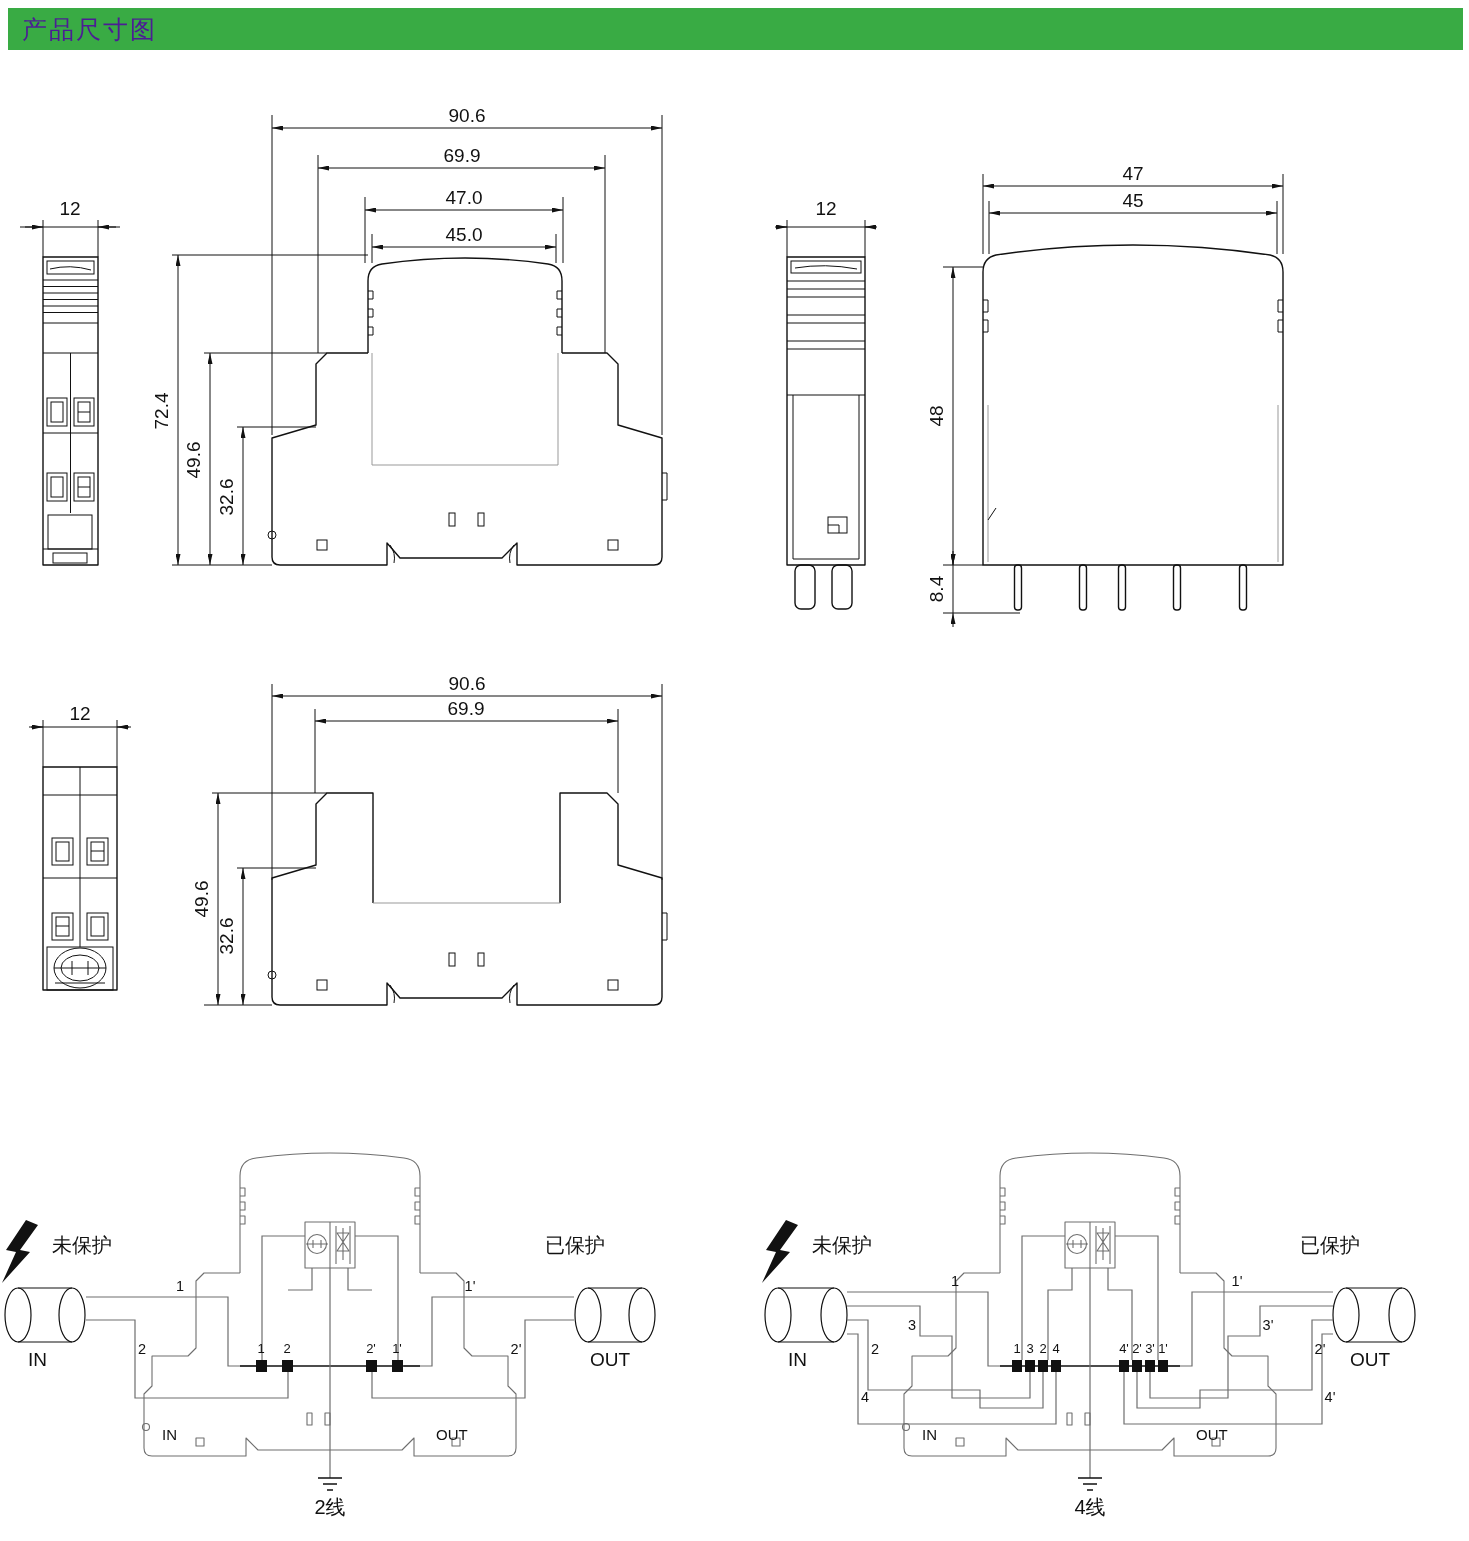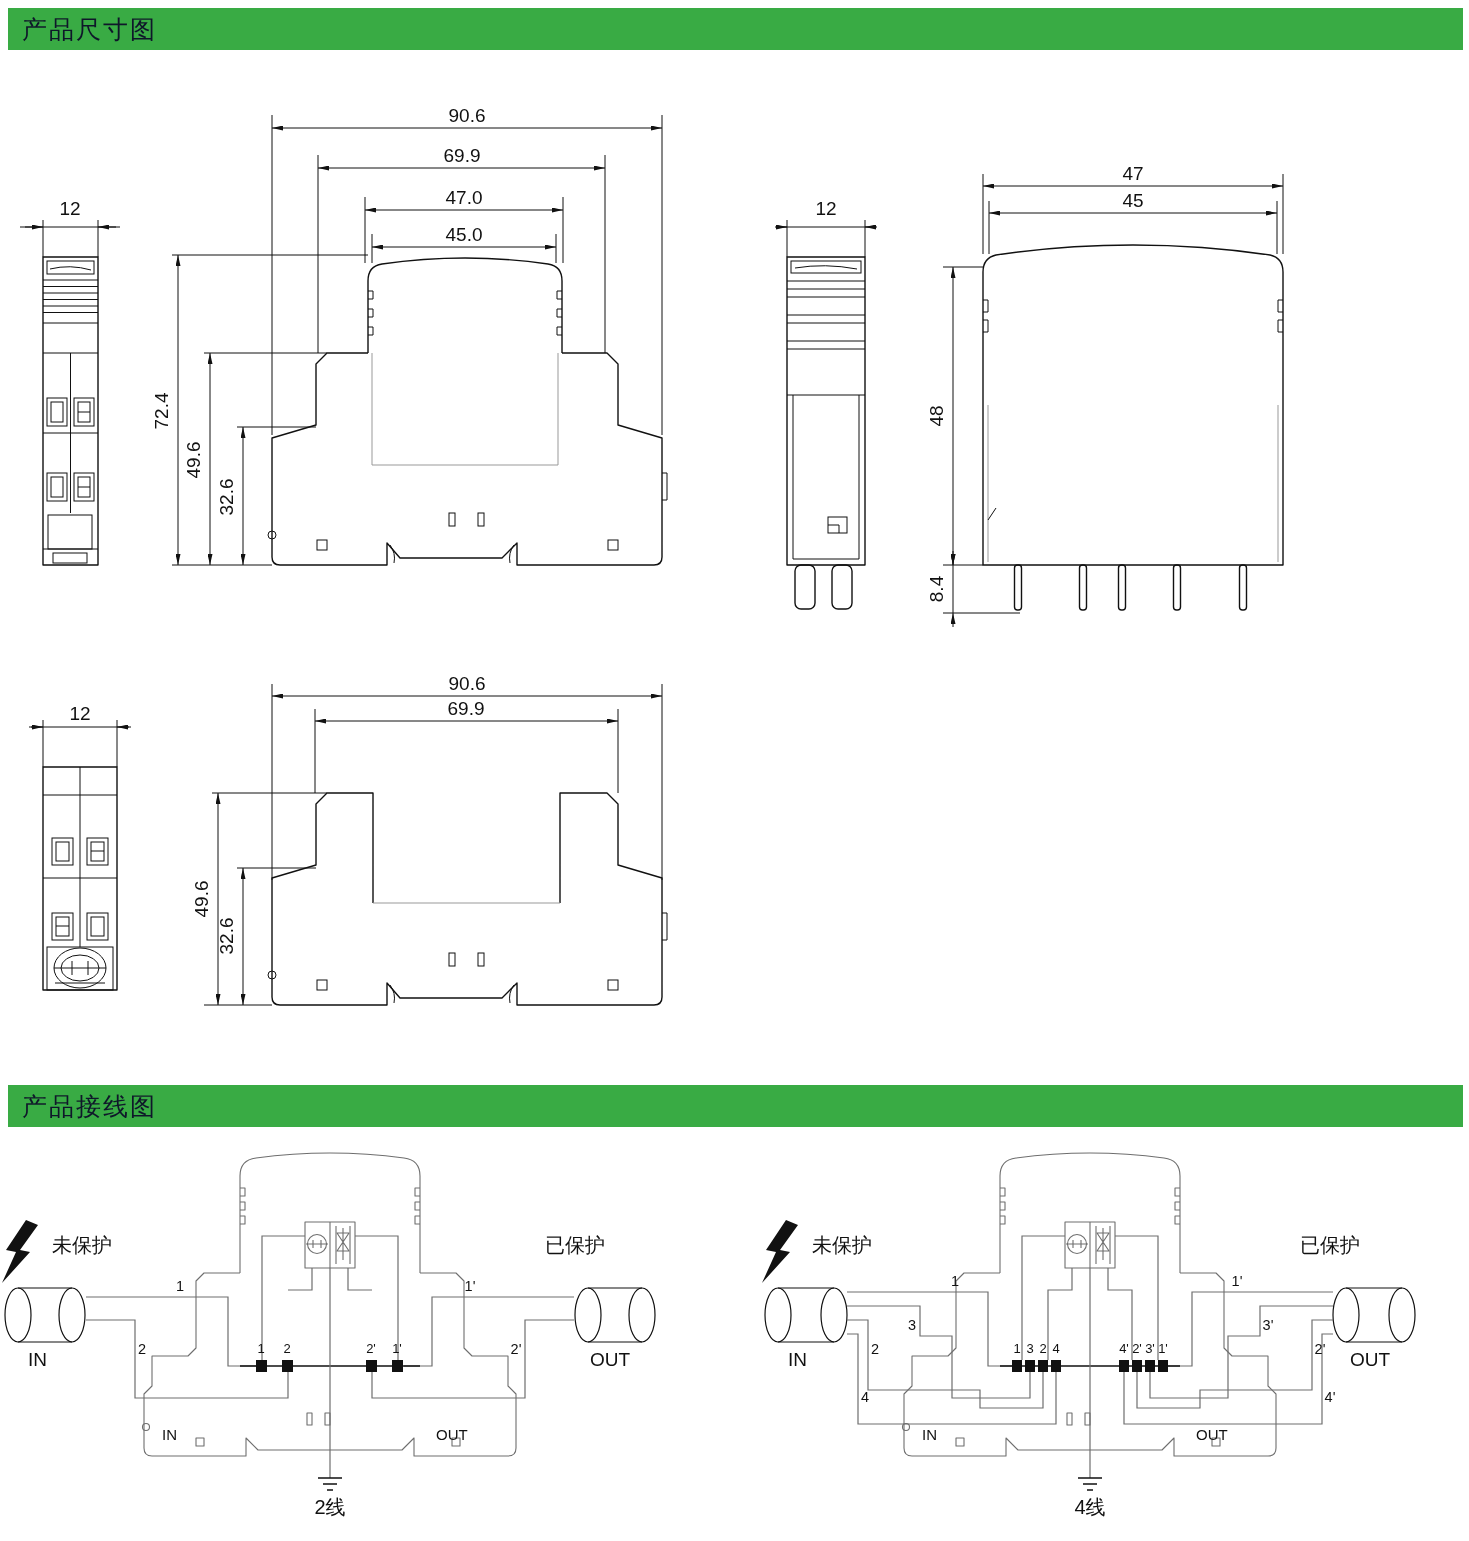--- a/index.html
+++ b/index.html
@@ -1,19 +1,19 @@
 <!DOCTYPE html>
 <html><head>
 <meta charset="utf-8">
 <style>
   html,body{margin:0;padding:0;background:#ffffff;}
   #page{position:relative;width:1469px;height:1541px;background:#fff;overflow:hidden;
         font-family:"Liberation Sans",sans-serif;}
   .section-bar{position:absolute;left:8px;width:1455px;height:42px;background:#39ab44;
-        color:#0f172a;font-size:25px;line-height:42px;padding-left:14px;box-sizing:border-box;
+        color:#4c1d95;font-size:25px;line-height:42px;padding-left:14px;box-sizing:border-box;
         letter-spacing:2px;}
   .drawing{position:absolute;}
   svg text{font-family:"Liberation Sans",sans-serif;fill:#111;}
   .dimtxt{font-size:19px;}
   .cnlbl{font-size:20px;}
   .iolbl{font-size:19px;}
   .wirelbl{font-size:14.5px;}
   .termlbl{font-size:13px;}
   .baselbl{font-size:15px;}
   .caplbl{font-size:20px;}
@@ -240,23 +240,20 @@
       <rect class="thin" x="167" y="305" width="10" height="10"></rect>
       <rect class="thin" x="458" y="305" width="10" height="10"></rect>
       <rect class="thin" x="299" y="278" width="6" height="13"></rect>
       <rect class="thin" x="328" y="278" width="6" height="13"></rect>
       <path class="thin" d="M512,238 h5 v27 h-5"></path>
       <circle class="thin" cx="122" cy="300" r="4"></circle>
       <path class="thin" d="M240,310 q6,8 4,18 M364,310 q-6,8 -4,18"></path>
     </g>
   </svg>
 
-  <div class="section-bar" style="top:1085px">
-    <span>产品接线图</span>
-  </div>
 
   <svg class="drawing" style="left:0;top:1140px" width="700" height="401" viewBox="0 0 700 401">
     <path d="M26,80 L6,110 L16,112 L2,143 L30,112 L20,110 L38,85 Z" fill="#111"></path>
     <text class="cnlbl" x="52" y="112">未保护</text>
     <text class="cnlbl" x="545" y="112">已保护</text>
 
     <g>
       <ellipse class="blk" cx="18" cy="175" rx="13" ry="27"></ellipse>
       <ellipse class="blk" cx="72" cy="175" rx="13" ry="27"></ellipse>
       <path class="blk" d="M18,148 H72 M18,202 H72"></path>

